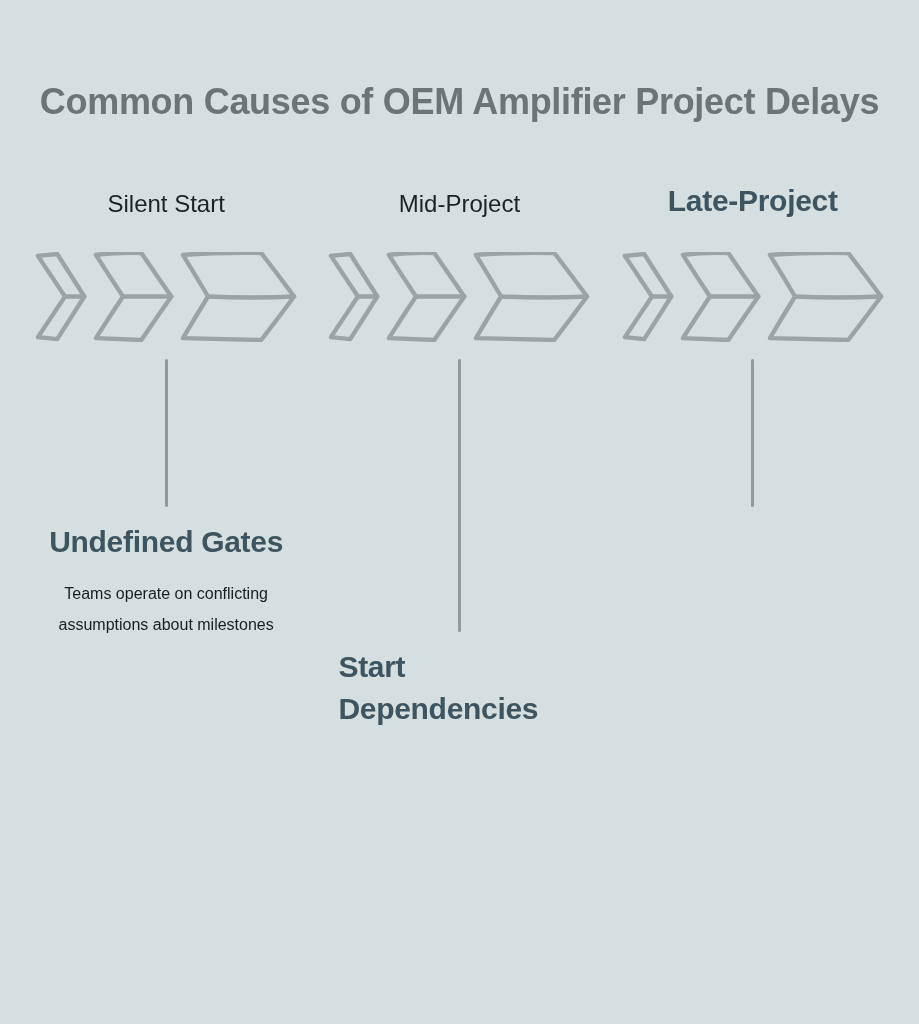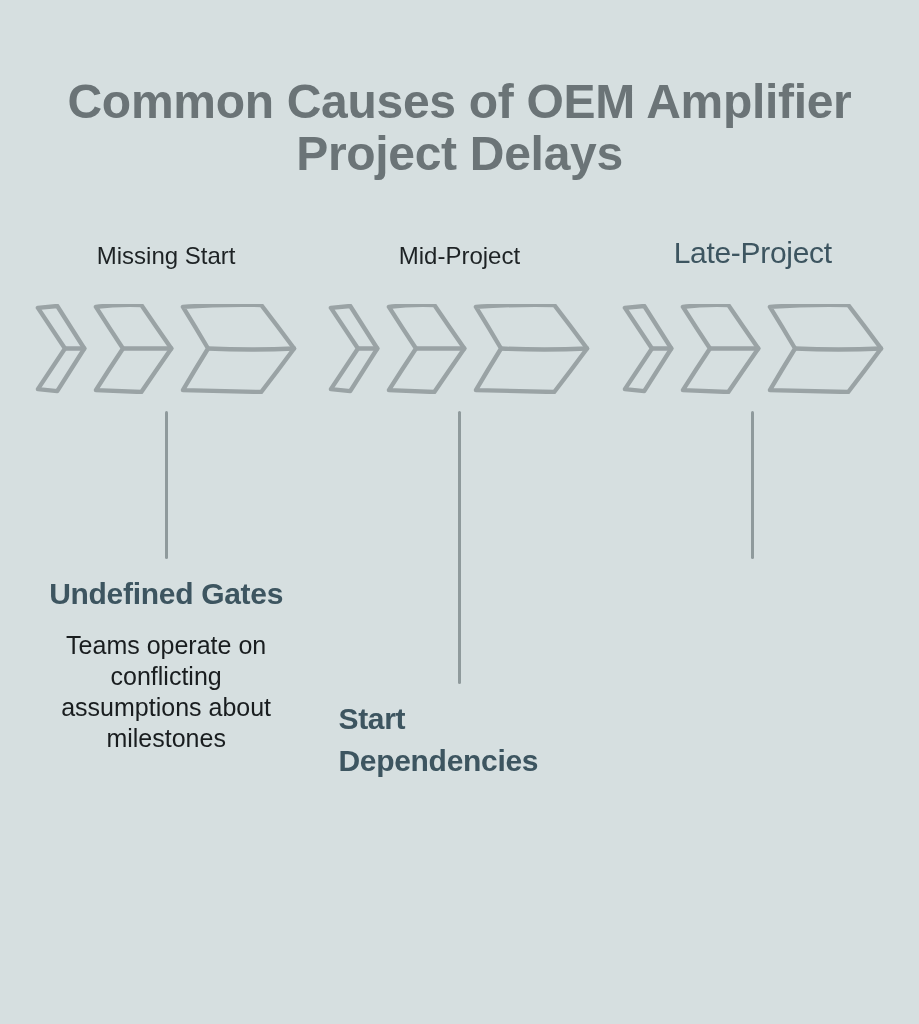--- a/index.html
+++ b/index.html
@@ -19,21 +19,21 @@
     height: 1024px;
     background: var(--bg);
     font-family: "Liberation Sans", "DejaVu Sans", sans-serif;
     overflow: hidden;
   }
   .title {
     padding-top: 76px;
     margin: 0 auto;
     max-width: 872px;
     text-align: center;
-    font-size: 48px;
+    font-size: 36px;
     line-height: 52px;
     font-weight: 600;
     letter-spacing: -0.3px;
     color: var(--title);
   }
   .columns {
     display: flex;
     width: 880px;
     margin: 46px auto 0;
   }
@@ -45,21 +45,21 @@
   }
   .stage-label {
     height: 44px;
     display: flex;
     align-items: flex-end;
     font-size: 24px;
     color: var(--label);
   }
   .stage-label.emphasis {
     font-size: 30px;
-    font-weight: 400;
+    font-weight: 700;
     color: var(--accent);
     letter-spacing: -0.3px;
   }
   .chevrons {
     margin-top: 34px;
     width: 262px;
     height: 90px;
     display: block;
   }
   .chevrons path {
@@ -84,36 +84,36 @@
     font-size: 30px;
     line-height: 42px;
     font-weight: 700;
     letter-spacing: -0.3px;
     color: var(--accent);
   }
   .card-desc {
     margin-top: 15px;
     max-width: 237px;
     text-align: center;
-    font-size: 25px;
+    font-size: 16px;
     line-height: 31px;
     color: var(--body);
   }
 </style>
 </head>
 <body>
 
 <div class="canvas">
 
   <h1 class="title">Common Causes of OEM Amplifier Project Delays</h1>
 
   <div class="columns">
 
     <div class="column col-1">
-      <div class="stage-label">Missing Start</div>
+      <div class="stage-label">Silent Start</div>
       <svg class="chevrons" viewBox="0 0 271 93" aria-hidden="true">
         <path d="M3,4 Q13,3 23,2 Q37,24 51,46 Q37,68 23,90 Q13,89 3,88 Q17,67 31,46 Q17,25 3,4 Z"></path>
         <path d="M31,46 L51,46"></path>
         <path d="M63,3 Q86,0 110,1 Q125,23 141,46 Q125,69 110,91 Q86,90 63,89 Q77,67 91,46 Q77,25 63,3 Z"></path>
         <path d="M91,46 L141,46"></path>
         <path d="M153,3 Q194,0 234,1 Q251,23 268,46 Q251,69 234,91 Q193,90 153,89 Q166,67 179,46 Q166,24 153,3 Z"></path>
         <path d="M179,46 Q224,48 268,46"></path>
       </svg>
       <div class="connector"></div>
       <div class="card-heading">Undefined Gates</div>

